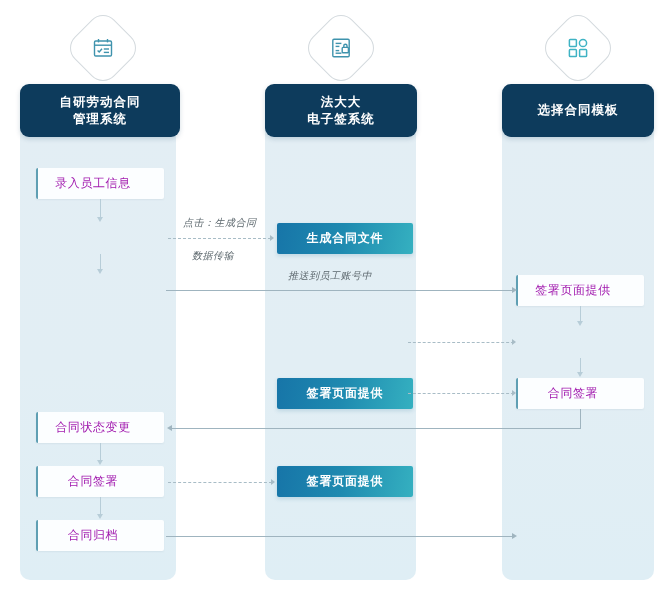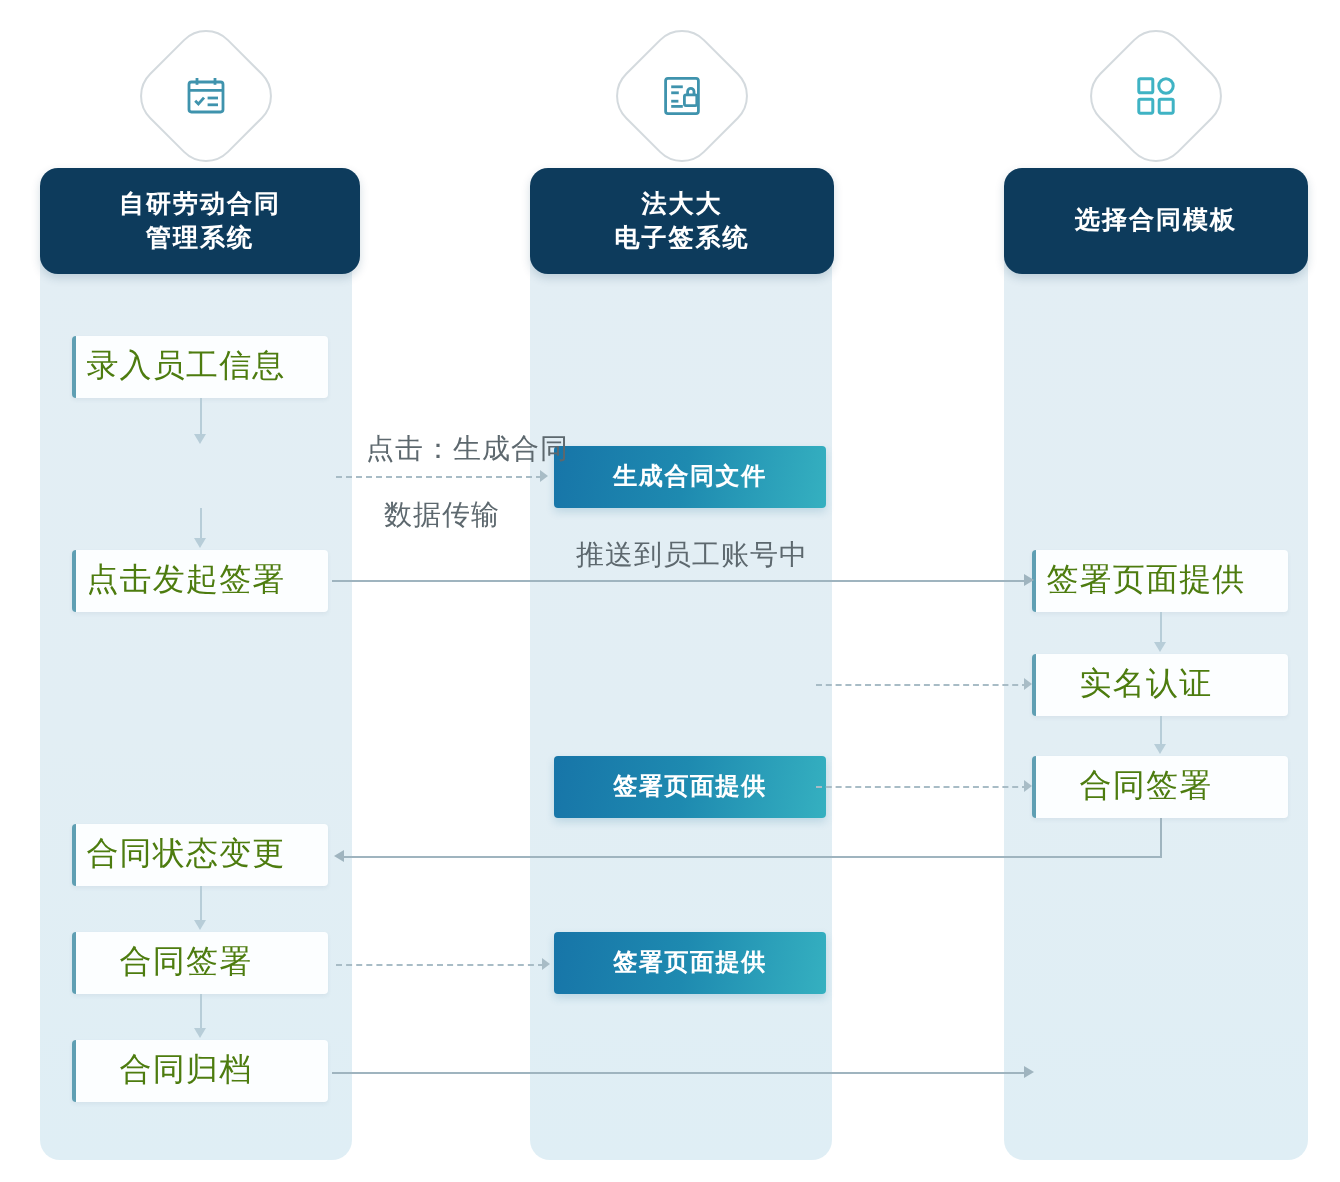--- a/index.html
+++ b/index.html
@@ -74,22 +74,22 @@
   #header-mid   { left: 265px; top: 84px; width: 152px; height: 53px; }
   #header-right { left: 502px; top: 84px; width: 152px; height: 53px; }
   .header-pill span { display: block; }
 
   
   .step {
     position: absolute;
     background: #fcfeff;
     border-left: 2.5px solid #5f9fb3;
     border-radius: 2px;
-    font-size: 16px;
-    color: #4d7c0f;
+    font-size: 12px;
+    color: #a21caf;
     letter-spacing: 0.6px;
     display: flex;
     align-items: center;
     justify-content: center;
     box-sizing: border-box;
     box-shadow: 0 1px 2px rgba(60,90,110,0.07);
     width: 128px;
     height: 31px;
     padding-right: 16px;
   }
@@ -161,24 +161,25 @@
     position: absolute;
     width: 0; height: 0;
     border-top: 3px solid transparent;
     border-bottom: 3px solid transparent;
     border-left: 4.5px solid #a8bcc6;
   }
 
   
   .edge-label {
     position: absolute;
-    font-size: 14px;
+    font-size: 10px;
     color: #5d686e;
     letter-spacing: 0.5px;
     white-space: nowrap;
+    font-style: italic;
   }
 </style>
 </head>
 <body>
 
 <div id="stage">
 
   <div class="col-panel" id="panel-left"></div>
   <div class="col-panel" id="panel-mid"></div>
   <div class="col-panel" id="panel-right"></div>
@@ -234,21 +235,20 @@
       <span>电子签系统</span>
     </div>
   </div>
   <div class="header-pill" id="header-right">
     <div>
       <span>选择合同模板</span>
     </div>
   </div>
 
   <div class="step col-l" style="top:168px">录入员工信息</div>
-  <div class="step col-l" style="top:275px">点击发起签署</div>
   <div class="step col-l" style="top:412px">合同状态变更</div>
   <div class="step col-l" style="top:466px">合同签署</div>
   <div class="step col-l" style="top:520px">合同归档</div>
 
   <div class="vline" style="left:100px; top:199px; height:19px"></div>
   <div class="arrow-down" style="left:96.5px; top:217px"></div>
 
   <div class="vline" style="left:100px; top:254px; height:16px"></div>
   <div class="arrow-down" style="left:96.5px; top:269px"></div>
 
@@ -256,21 +256,20 @@
   <div class="arrow-down" style="left:96.5px; top:460px"></div>
 
   <div class="vline" style="left:100px; top:497px; height:18px"></div>
   <div class="arrow-down" style="left:96.5px; top:514px"></div>
 
   <div class="gbox" style="top:223px">生成合同文件</div>
   <div class="gbox" style="top:378px">签署页面提供</div>
   <div class="gbox" style="top:466px">签署页面提供</div>
 
   <div class="step col-r" style="top:275px">签署页面提供</div>
-  <div class="step col-r" style="top:327px">实名认证</div>
   <div class="step col-r" style="top:378px">合同签署</div>
 
   <div class="vline" style="left:580px; top:306px; height:16px"></div>
   <div class="arrow-down" style="left:576.5px; top:321px"></div>
 
   <div class="vline" style="left:580px; top:358px; height:15px"></div>
   <div class="arrow-down" style="left:576.5px; top:372px"></div>
 
   <div class="dashed" style="left:168px; top:238px; width:103px"></div>
   <div class="arrow-right-d" style="left:270px; top:235px"></div>

